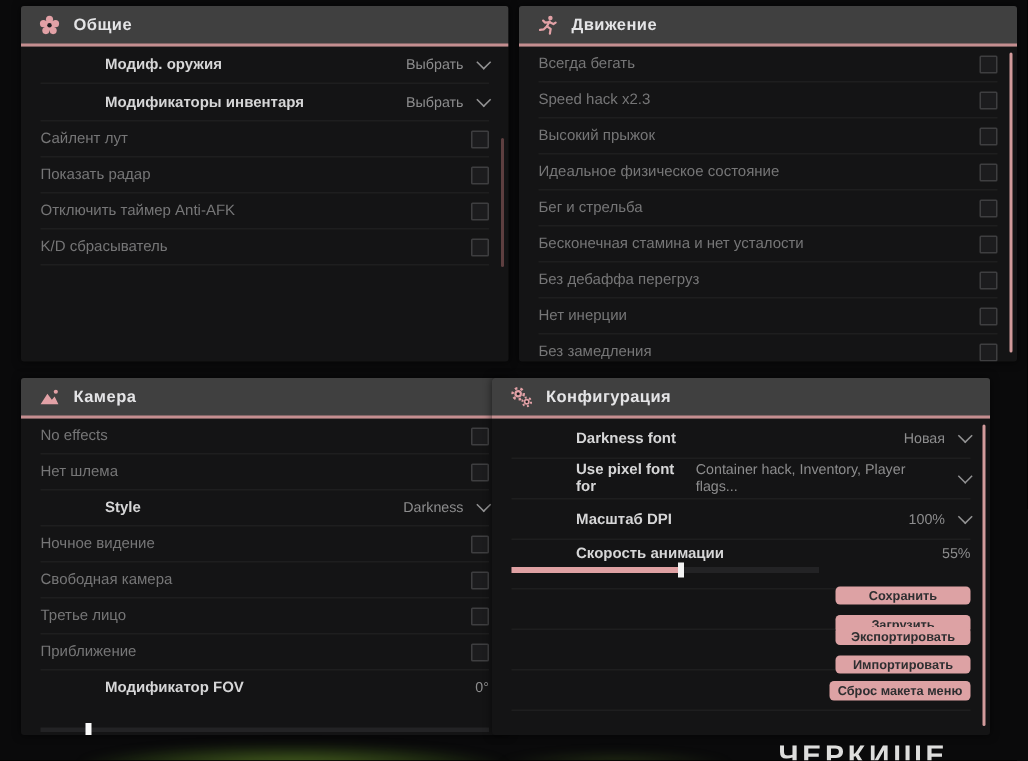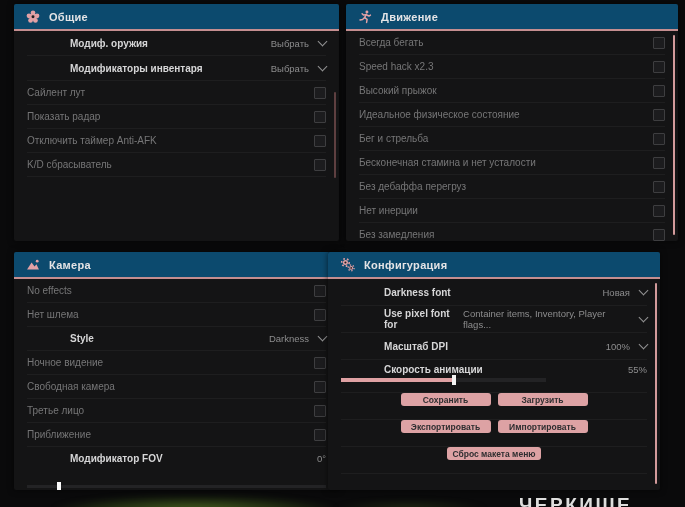--- a/index.html
+++ b/index.html
@@ -25,21 +25,21 @@
     font-size:19px;font-weight:bold;letter-spacing:2.5px;color:#dededd;
     white-space:nowrap;
   }
   
   .panel{position:absolute;background:#141415;border-radius:2px;overflow:hidden;box-shadow:0 0 6px rgba(0,0,0,.6);}
   .p-general{left:14px;top:4px;width:325px;height:237px;}
   .p-movement{left:346px;top:4px;width:332px;height:237px;}
   .p-camera{left:14px;top:252px;width:325px;height:238px;}
   .p-config{left:328px;top:252px;width:332px;height:238px;}
   .phead{
-    height:25px;background:#0c4a6e;border-bottom:2px solid #c58e90;
+    height:25px;background:#404040;border-bottom:2px solid #c58e90;
     display:flex;align-items:center;gap:9px;padding:0 12px;
   }
   .ptitle{color:#e4e4e6;font-size:11px;font-weight:bold;letter-spacing:.3px;}
   .picon{display:flex;align-items:center;}
   
   .row{
     height:24px;margin:0 13px;display:flex;align-items:center;
     justify-content:space-between;border-bottom:1px solid #1e1e1f;
   }
   .row.h23{height:23px;}
@@ -55,21 +55,21 @@
   
   .row-slider{margin:0 13px;padding-top:4px;height:28px;border-bottom:1px solid #1e1e1f;}
   .row-slider .top{display:flex;justify-content:space-between;align-items:center;}
   .slider{position:relative;width:205px;height:4px;background:#232325;margin-top:3px;}
   .slider-fill{height:100%;background:#dfa1a3;}
   .slider-handle{position:absolute;top:-3px;width:4px;height:10px;background:#f3f3f3;margin-left:-2px;}
   
   .fov-slider{position:absolute;left:13px;right:13px;bottom:2px;height:3px;background:#232325;}
   .fov-handle{position:absolute;left:30px;top:-3px;width:4px;height:9px;background:#fafafa;}
   
-  .btnrow{height:26px;margin:0 13px;display:flex;align-items:flex-start;justify-content:center;gap:7px;border-bottom:1px solid #1e1e1f;}
+  .btnrow{height:26px;margin:0 13px;display:flex;align-items:flex-end;justify-content:center;gap:7px;border-bottom:1px solid #1e1e1f;flex-direction:column;}
   .btn{
     width:90px;height:13px;background:#dda2a4;border:0;border-radius:3px;
     font-family:inherit;font-size:8.5px;font-weight:bold;color:#2e2e30;
     line-height:12px;padding:0;cursor:default;
   }
   .btn.wide{width:94px;}
 </style>
 </head>
 <body>
 
@@ -252,21 +252,21 @@
     <div class="row" style="height:26px;">
       <span class="lbl bright">Darkness font</span>
       <span class="dd">
         <span class="ddv">Новая</span>
         <span class="chev"></span>
       </span>
     </div>
     <div class="row" style="height:26px;">
       <span class="lbl bright">Use pixel font for</span>
       <span class="dd">
-        <span class="ddv">Container items, Inventory, Player flags...</span>
+        <span class="ddv">Container hack, Inventory, Player flags...</span>
         <span class="chev"></span>
       </span>
     </div>
     <div class="row" style="height:26px;">
       <span class="lbl bright">Масштаб DPI</span>
       <span class="dd">
         <span class="ddv">100%</span>
         <span class="chev"></span>
       </span>
     </div>

